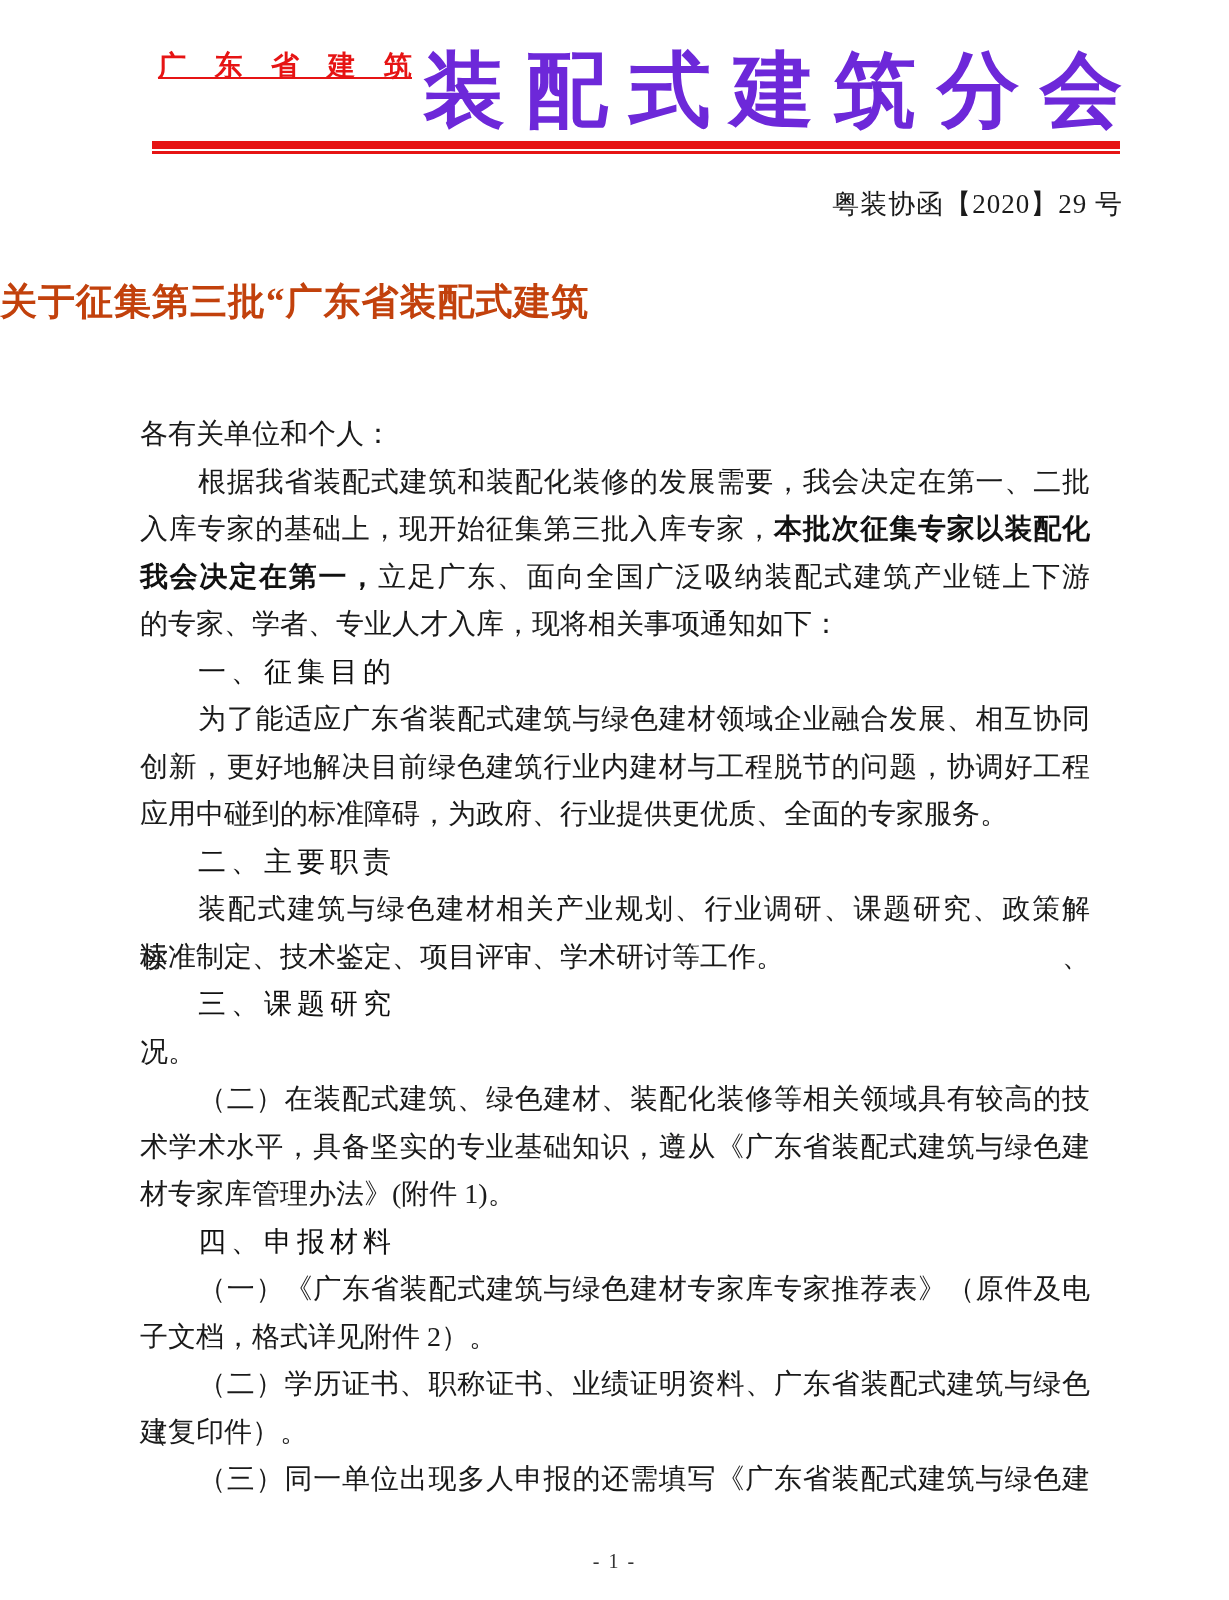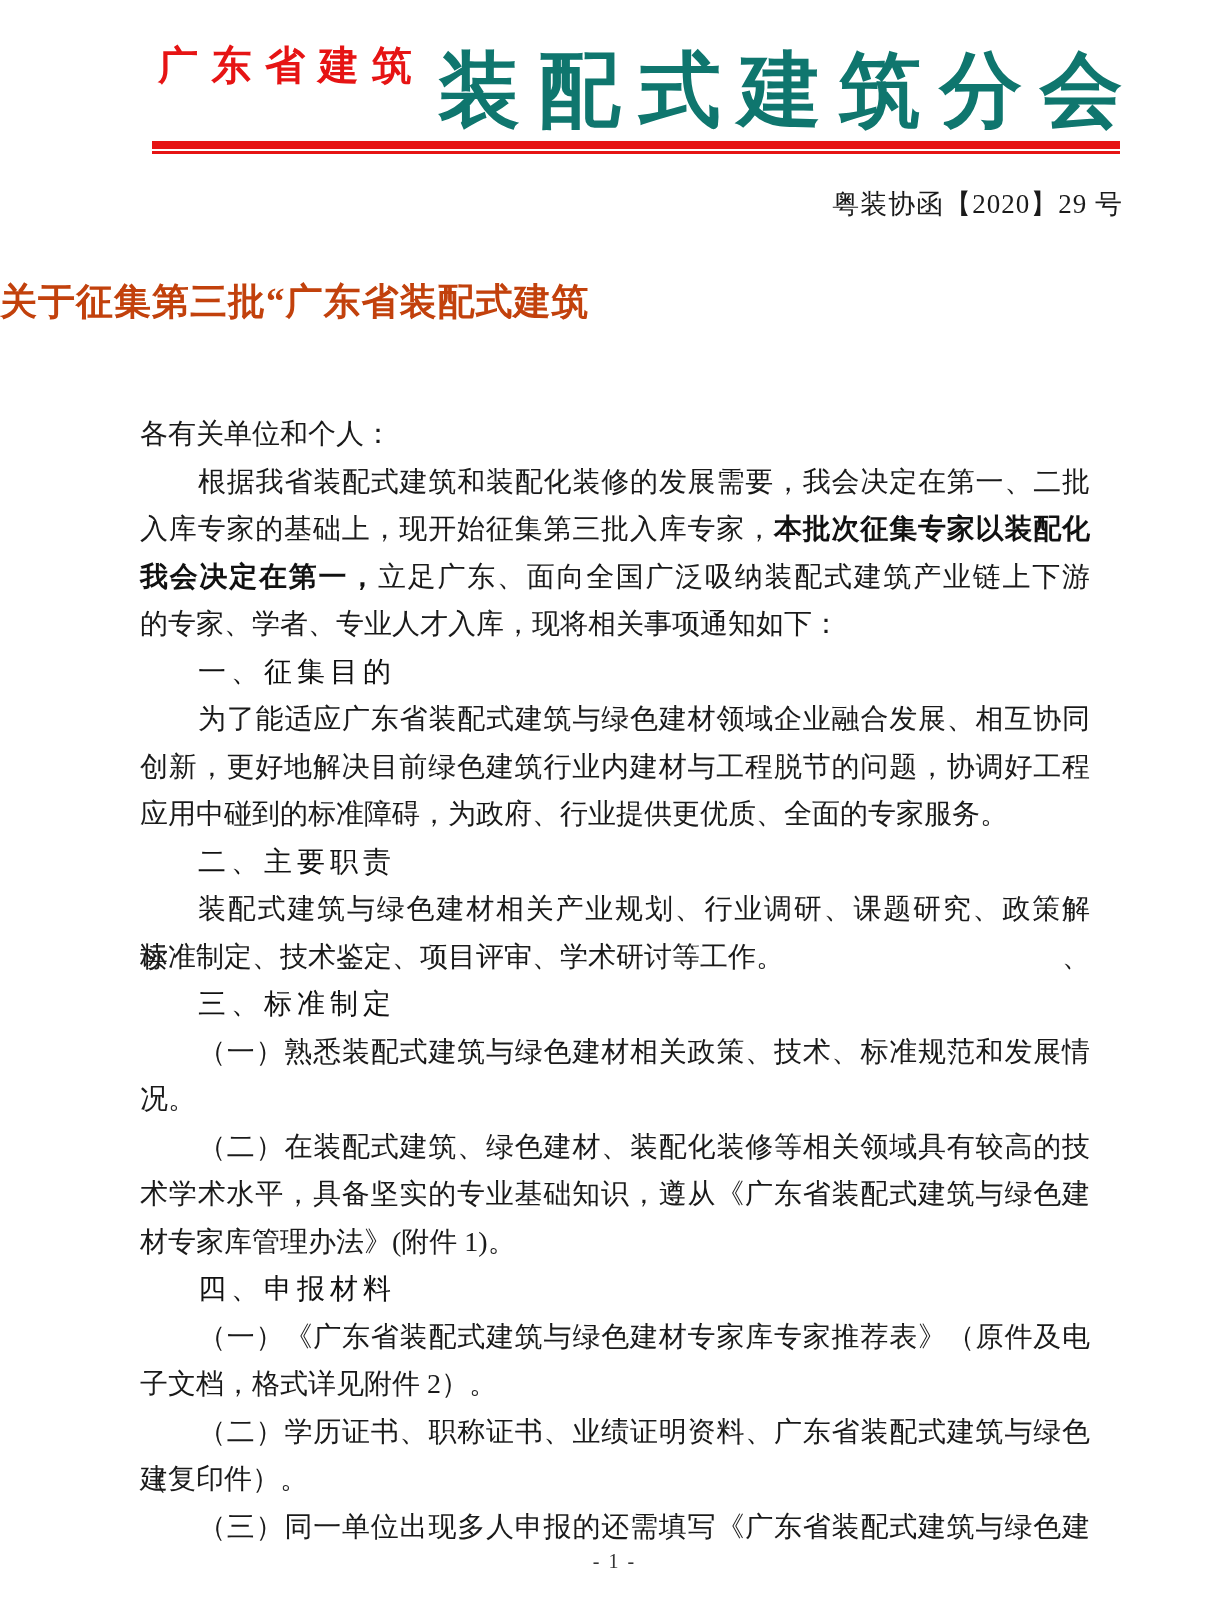--- a/index.html
+++ b/index.html
@@ -27,32 +27,33 @@
     align-items: flex-start;
   }
   .lh-org {
     width: 254px;
     flex: 0 0 254px;
   }
   .lh-org .lh-line {
     font-family: "Liberation Sans", "DejaVu Sans", sans-serif;
     font-weight: bold;
     color: #e61414;
-    font-size: 40px;
+    font-size: 28px;
     line-height: 47px;
     text-align: justify;
     text-align-last: justify;
     white-space: nowrap0;
+    text-decoration: underline;
   }
   .lh-branch {
     flex: 1 1 auto;
-    margin-left: 26px;
+    margin-left: 11px;
     font-family: "Liberation Sans", "DejaVu Sans", sans-serif;
     font-weight: bold;
-    color: #0f766e;
+    color: #6d28d9;
     font-size: 82px;
     line-height: 96px;
     text-align: justify;
     text-align-last: justify;
   }
 
   
   .rule {
     position: absolute;
     left: 152px;
@@ -165,22 +166,21 @@
 
     <div class="ln ind hd">一、征集目的</div>
     <div class="ln ind jf">为了能适应广东省装配式建筑与绿色建材领域企业融合发展、相互协同</div>
     <div class="ln jf">创新，更好地解决目前绿色建筑行业内建材与工程脱节的问题，协调好工程</div>
     <div class="ln">应用中碰到的标准障碍，为政府、行业提供更优质、全面的专家服务。</div>
 
     <div class="ln ind hd">二、主要职责</div>
     <div class="ln ind jf">装配式建筑与绿色建材相关产业规划、行业调研、课题研究、政策解读、</div>
     <div class="ln">标准制定、技术鉴定、项目评审、学术研讨等工作。</div>
 
-    <div class="ln ind hd">三、标准制定</div>
-    <div class="ln ind jf">（一）熟悉装配式建筑与绿色建材相关政策、技术、标准规范和发展情</div>
+    <div class="ln ind hd">三、课题研究</div>
     <div class="ln">况。</div>
     <div class="ln ind jf">（二）在装配式建筑、绿色建材、装配化装修等相关领域具有较高的技</div>
     <div class="ln jf">术学术水平，具备坚实的专业基础知识，遵从《广东省装配式建筑与绿色建</div>
     <div class="ln">材专家库管理办法》(附件 1)。</div>
 
     <div class="ln ind hd">四、申报材料</div>
     <div class="ln ind jf">（一）《广东省装配式建筑与绿色建材专家库专家推荐表》（原件及电</div>
     <div class="ln">子文档，格式详见附件 2）。</div>
     <div class="ln ind jf">（二）学历证书、职称证书、业绩证明资料、广东省装配式建筑与绿色建</div>
     <div class="ln">（复印件）。</div>

